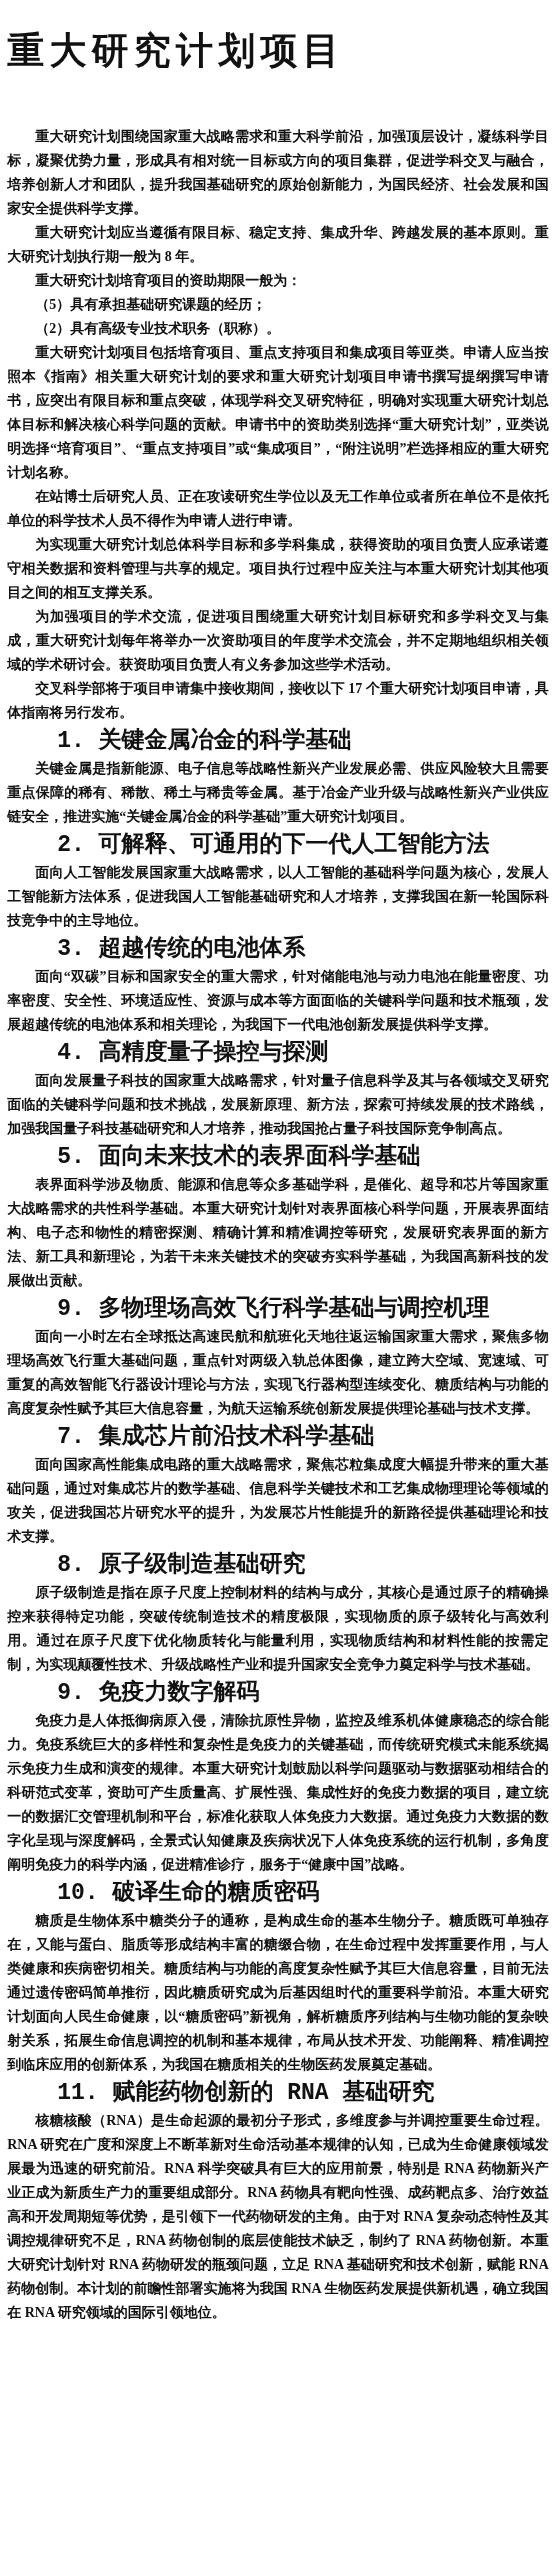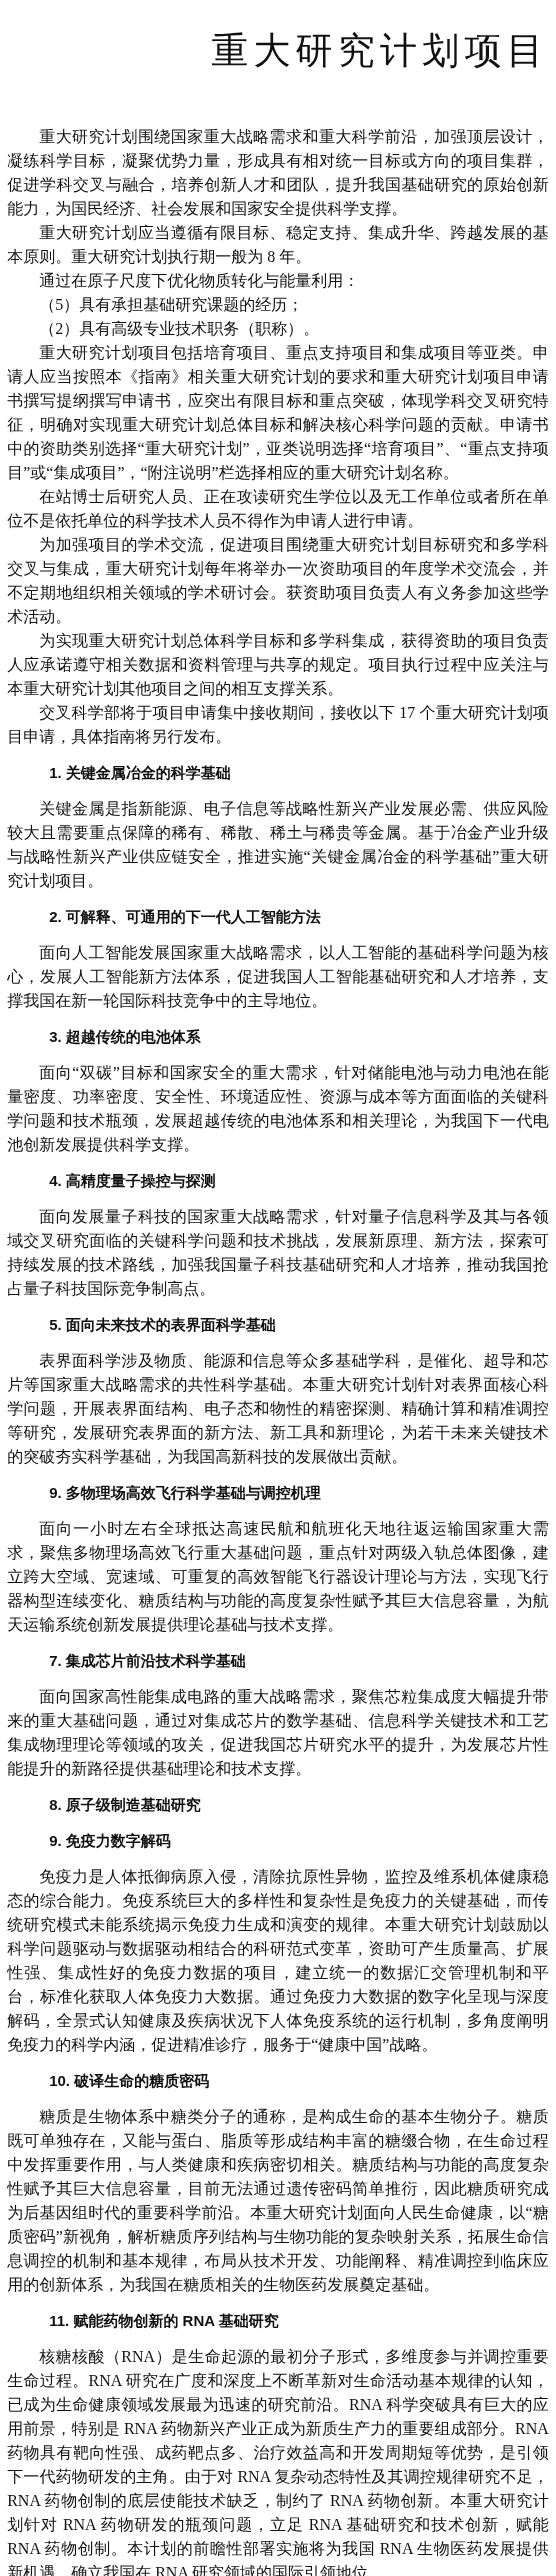--- a/index.html
+++ b/index.html
@@ -10,57 +10,58 @@
   body {
     width: 556px;
     min-height: 3586px;
     box-sizing: border-box;
     padding: 15.5px 7.2px 206px 7.2px;
     color: #111111;
     font-family: "Liberation Serif", "DejaVu Serif", serif;
   }
   .doc-title {
     font-size: 37px;
-    font-weight: normal;
-    text-align: right;
+    font-weight: bold;
+    text-align: left;
     letter-spacing: 5.2px;
     margin: 10.3px 0 49px 0;
     font-family: "DejaVu Serif", "Liberation Serif", serif;
   }
   .para {
-    font-size: 16px;
+    font-size: 14px;
     line-height: 24px;
     text-align: justify;
     text-indent: 2em;
     margin: 0;
+    font-weight: bold;
   }
   .section-heading {
-    font-size: 15px;
+    font-size: 23px;
     line-height: 24px;
     font-weight: bold;
-    font-family: Liberation Sans, sans-serif;
+    font-family: Liberation Mono, monospace;
     text-indent: 2em;
-    margin: 12px;
+    margin: 4px;
   }
 </style>
 </head>
 <body>
 
 <h1 class="doc-title">重大研究计划项目</h1>
 
 <div id="intro-container">
     <p class="para">重大研究计划围绕国家重大战略需求和重大科学前沿，加强顶层设计，凝练科学目标，凝聚优势力量，形成具有相对统一目标或方向的项目集群，促进学科交叉与融合，培养创新人才和团队，提升我国基础研究的原始创新能力，为国民经济、社会发展和国家安全提供科学支撑。</p>
     <p class="para">重大研究计划应当遵循有限目标、稳定支持、集成升华、跨越发展的基本原则。重大研究计划执行期一般为 8 年。</p>
-    <p class="para">通过在原子尺度下优化物质转化与能量利用：</p>
+    <p class="para">重大研究计划培育项目的资助期限一般为：</p>
     <p class="para">（5）具有承担基础研究课题的经历；</p>
     <p class="para">（2）具有高级专业技术职务（职称）。</p>
     <p class="para">重大研究计划项目包括培育项目、重点支持项目和集成项目等亚类。申请人应当按照本《指南》相关重大研究计划的要求和重大研究计划项目申请书撰写提纲撰写申请书，应突出有限目标和重点突破，体现学科交叉研究特征，明确对实现重大研究计划总体目标和解决核心科学问题的贡献。申请书中的资助类别选择“重大研究计划”，亚类说明选择“培育项目”、“重点支持项目”或“集成项目”，“附注说明”栏选择相应的重大研究计划名称。</p>
     <p class="para">在站博士后研究人员、正在攻读研究生学位以及无工作单位或者所在单位不是依托单位的科学技术人员不得作为申请人进行申请。</p>
+    <p class="para">为实现重大研究计划总体科学目标和多学科集成，获得资助的项目负责人应承诺遵守相关数据和资料管理与共享的规定。项目执行过程中应关注与本重大研究计划其他项目之间的相互支撑关系。</p>
     <p class="para">为加强项目的学术交流，促进项目围绕重大研究计划目标研究和多学科交叉与集成，重大研究计划每年将举办一次资助项目的年度学术交流会，并不定期地组织相关领域的学术研讨会。获资助项目负责人有义务参加这些学术活动。</p>
-    <p class="para">为实现重大研究计划总体科学目标和多学科集成，获得资助的项目负责人应承诺遵守相关数据和资料管理与共享的规定。项目执行过程中应关注与本重大研究计划其他项目之间的相互支撑关系。</p>
     <p class="para">交叉科学部将于项目申请集中接收期间，接收以下 17 个重大研究计划项目申请，具体指南将另行发布。</p>
   </div>
 
 <div id="sections-container">
     <div>
       <h2 class="section-heading">1. 关键金属冶金的科学基础</h2>
       <p class="para">关键金属是指新能源、电子信息等战略性新兴产业发展必需、供应风险较大且需要重点保障的稀有、稀散、稀土与稀贵等金属。基于冶金产业升级与战略性新兴产业供应链安全，推进实施“关键金属冶金的科学基础”重大研究计划项目。</p>
     </div>
     <div>
       <h2 class="section-heading">2. 可解释、可通用的下一代人工智能方法</h2>
@@ -81,20 +82,21 @@
     <div>
       <h2 class="section-heading">9. 多物理场高效飞行科学基础与调控机理</h2>
       <p class="para">面向一小时左右全球抵达高速民航和航班化天地往返运输国家重大需求，聚焦多物理场高效飞行重大基础问题，重点针对两级入轨总体图像，建立跨大空域、宽速域、可重复的高效智能飞行器设计理论与方法，实现飞行器构型连续变化、糖质结构与功能的高度复杂性赋予其巨大信息容量，为航天运输系统创新发展提供理论基础与技术支撑。</p>
     </div>
     <div>
       <h2 class="section-heading">7. 集成芯片前沿技术科学基础</h2>
       <p class="para">面向国家高性能集成电路的重大战略需求，聚焦芯粒集成度大幅提升带来的重大基础问题，通过对集成芯片的数学基础、信息科学关键技术和工艺集成物理理论等领域的攻关，促进我国芯片研究水平的提升，为发展芯片性能提升的新路径提供基础理论和技术支撑。</p>
     </div>
     <div>
       <h2 class="section-heading">8. 原子级制造基础研究</h2>
+      <p class="para">原子级制造是指在原子尺度上控制材料的结构与成分，其核心是通过原子的精确操控来获得特定功能，突破传统制造技术的精度极限，实现物质的原子级转化与高效利用。通过在原子尺度下优化物质转化与能量利用，实现物质结构和材料性能的按需定制，为实现颠覆性技术、升级战略性产业和提升国家安全竞争力奠定科学与技术基础。</p>
     </div>
     <div>
       <h2 class="section-heading">9. 免疫力数字解码</h2>
       <p class="para">免疫力是人体抵御病原入侵，清除抗原性异物，监控及维系机体健康稳态的综合能力。免疫系统巨大的多样性和复杂性是免疫力的关键基础，而传统研究模式未能系统揭示免疫力生成和演变的规律。本重大研究计划鼓励以科学问题驱动与数据驱动相结合的科研范式变革，资助可产生质量高、扩展性强、集成性好的免疫力数据的项目，建立统一的数据汇交管理机制和平台，标准化获取人体免疫力大数据。通过免疫力大数据的数字化呈现与深度解码，全景式认知健康及疾病状况下人体免疫系统的运行机制，多角度阐明免疫力的科学内涵，促进精准诊疗，服务于“健康中国”战略。</p>
     </div>
     <div>
       <h2 class="section-heading">10. 破译生命的糖质密码</h2>
       <p class="para">糖质是生物体系中糖类分子的通称，是构成生命的基本生物分子。糖质既可单独存在，又能与蛋白、脂质等形成结构丰富的糖缀合物，在生命过程中发挥重要作用，与人类健康和疾病密切相关。糖质结构与功能的高度复杂性赋予其巨大信息容量，目前无法通过遗传密码简单推衍，因此糖质研究成为后基因组时代的重要科学前沿。本重大研究计划面向人民生命健康，以“糖质密码”新视角，解析糖质序列结构与生物功能的复杂映射关系，拓展生命信息调控的机制和基本规律，布局从技术开发、功能阐释、精准调控到临床应用的创新体系，为我国在糖质相关的生物医药发展奠定基础。</p>
     </div>
     <div>

